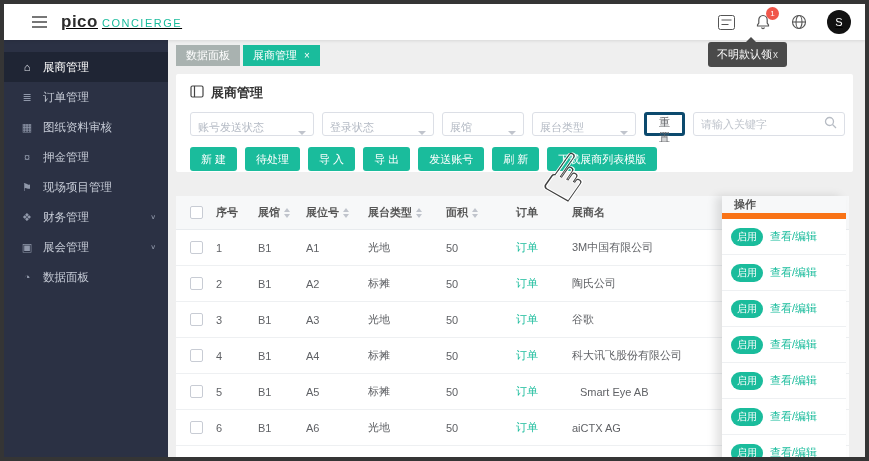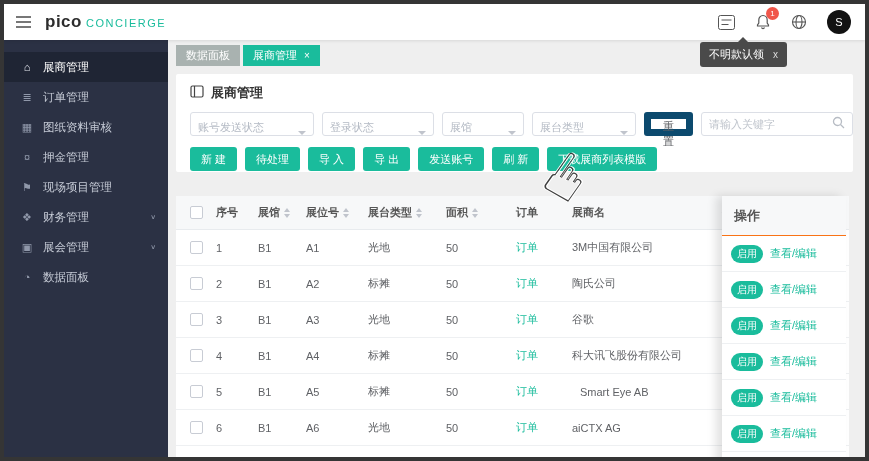--- a/index.html
+++ b/index.html
@@ -4,38 +4,38 @@
 <style>
   * { box-sizing: border-box; margin: 0; padding: 0; }
   body { margin: 0; background: #888; }
   .frame { width: 869px; height: 461px; background: #353535; padding: 4px; }
   .inner { position: relative; width: 100%; height: 100%; background: #efefef;
            overflow: hidden; font-family: "Liberation Sans","DejaVu Sans",sans-serif; }
 
   
   .topbar { position: absolute; top: 0; left: 0; right: 0; height: 36px; background: #fff;
             display: flex; align-items: center; justify-content: space-between;
-            padding: 0 14px 0 12px; box-shadow: 0 1px 3px rgba(0,0,0,.10); z-index: 30; }
+            padding: 0 14px 0 28px; box-shadow: 0 1px 3px rgba(0,0,0,.10); z-index: 30; text-decoration: underline; }
   .h-left { display: flex; align-items: center; }
   .menu-toggle { margin-right: 14px; cursor: pointer; display: flex; align-items: center; }
   .logo { display: flex; align-items: baseline; gap: 4px; }
   .logo-pico { font-size: 17px; font-weight: 700; color: #2d2d2d; letter-spacing: .5px; }
   .logo-con  { font-size: 11px; color: #1abc9c; letter-spacing: 1.5px; }
   .h-right { display: flex; align-items: center; gap: 20px; }
   .icon-btn { display: flex; align-items: center; cursor: pointer; }
   .bell-wrap { position: relative; }
   .badge { position: absolute; top: -7px; right: -8px; background: #f0564a; color: #fff;
            font-size: 8px; min-width: 13px; height: 13px; border-radius: 7px;
            display: flex; align-items: center; justify-content: center; padding: 0 2px; }
   .avatar { width: 24px; height: 24px; border-radius: 50%; background: #121212; color: #fff;
             font-size: 11px; display: flex; align-items: center; justify-content: center; cursor: pointer; }
 
   
   .tooltip { position: absolute; top: 38px; right: 78px; background: #4a4a4a; color: #fff;
-             font-size: 11px; padding: 5px 9px; border-radius: 3px; display: flex; gap: 9px;
+             font-size: 11px; padding: 5px 9px; border-radius: 3px; display: flex; gap: 1px;
              align-items: center; z-index: 40; }
   .tooltip:before { content: ""; position: absolute; top: -5px; left: 38px;
              border-left: 5px solid transparent; border-right: 5px solid transparent;
              border-bottom: 5px solid #4a4a4a; }
   .tt-close { font-size: 10px; color: #ddd; cursor: pointer; }
 
   
   .sidebar { position: absolute; top: 36px; left: 0; bottom: 0; width: 164px;
              background: #2b3144; z-index: 20; padding-top: 12px; }
   .side-item { height: 30px; display: flex; align-items: center; gap: 9px;
@@ -63,21 +63,21 @@
   .filter-row { display: flex; align-items: center; gap: 8px; }
   .sel { height: 24px; border: 1px solid #dcdfe6; border-radius: 3px; background: #fff;
          display: flex; align-items: flex-end; justify-content: space-between; padding: 0 7px;
          font-size: 11px; color: #b4bac4; cursor: pointer; flex-shrink: 0; }
   .filter-row .sel:nth-child(1) { width: 124px; }
   .filter-row .sel:nth-child(2) { width: 112px; }
   .filter-row .sel:nth-child(3) { width: 82px; }
   .filter-row .sel:nth-child(4) { width: 104px; }
   .caret-down { width: 0; height: 0; border-left: 4px solid transparent;
                 border-right: 4px solid transparent; border-top: 4px solid #c0c4cc; }
-  .reset-btn { height: 24px; padding: 0 12px; background: #fff; border: 7px solid #0c4a6e;
+  .reset-btn { height: 24px; padding: 0 12px; background: #fff; border: 3px solid #0c4a6e;
                border-radius: 3px; font-size: 11px; color: #606266; cursor: pointer; }
   .search { margin-left: auto; width: 152px; height: 24px; border: 1px solid #dcdfe6;
             border-radius: 3px; display: flex; align-items: center; padding: 0 7px; background: #fff; }
   .search input { border: none; outline: none; flex: 1; font-size: 11px; color: #606266; min-width: 0;
                   font-family: inherit; }
   .search input::placeholder { color: #bfc4cc; }
   .actions { display: flex; gap: 8px; margin-top: 11px; }
   .act-btn { height: 24px; padding: 0 11px; background: #1abc9c; color: #fff; border: none;
              border-radius: 3px; font-size: 11px; cursor: pointer; white-space: nowrap;
              font-family: inherit; }
@@ -96,22 +96,22 @@
   .sort { display: inline-flex; flex-direction: column; margin-left: 4px; }
   .sort i { display: block; width: 0; height: 0; border-left: 3.5px solid transparent;
             border-right: 3.5px solid transparent; }
   .sort .up { border-bottom: 4px solid #c0c4cc; margin-bottom: 2px; }
   .sort .down { border-top: 4px solid #c0c4cc; }
   .order-link { color: #1abc9c; cursor: pointer; }
 
   
   .ops-panel { position: absolute; left: 554px; top: 156px; width: 124px; height: 280px;
                background: #fff; box-shadow: -6px 0 9px rgba(0,0,0,.12); z-index: 10; overflow: hidden; }
-  .ops-header { height: 40px; background: #f7f8f9; border-bottom: 1px solid #f97316;
-                display: flex; align-items: center; padding: 0 12px; font-size: 13px;
+  .ops-header { height: 23px; background: #f7f8f9; border-bottom: 6px solid #f97316;
+                display: flex; align-items: center; padding: 0 12px; font-size: 11px;
                 font-weight: 700; color: #555; }
   .ops-row { height: 36px; display: flex; align-items: center; gap: 7px; padding: 0 9px;
              border-bottom: 1px solid #eef0f2; }
   .pill { background: #1abc9c; color: #fff; font-size: 10px; padding: 2px 6px;
           border-radius: 9px; cursor: pointer; white-space: nowrap; }
   .edit-link { color: #1abc9c; font-size: 11px; cursor: pointer; white-space: nowrap; }
 
   
   .hand { position: absolute; left: 372px; top: 106px; font-size: 62px; color: #3f3f3f;
           transform: rotate(-55deg); z-index: 15; line-height: 1;

